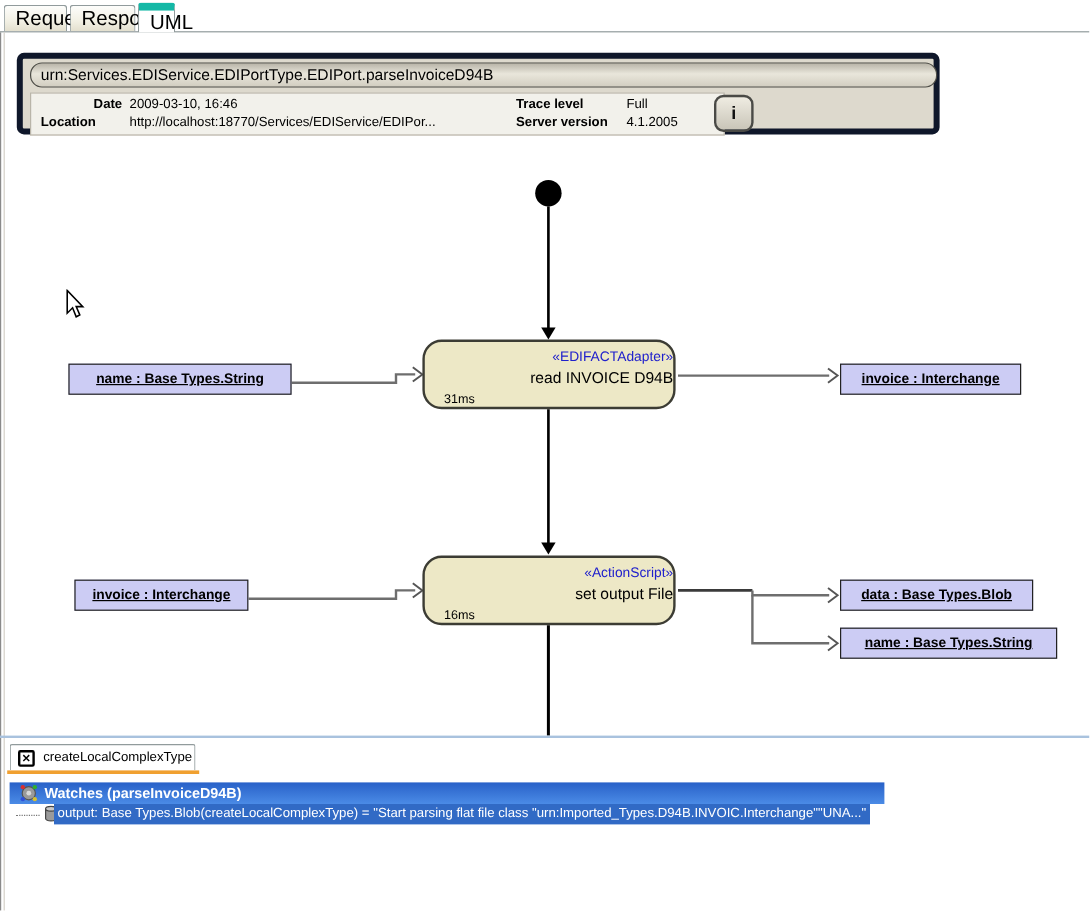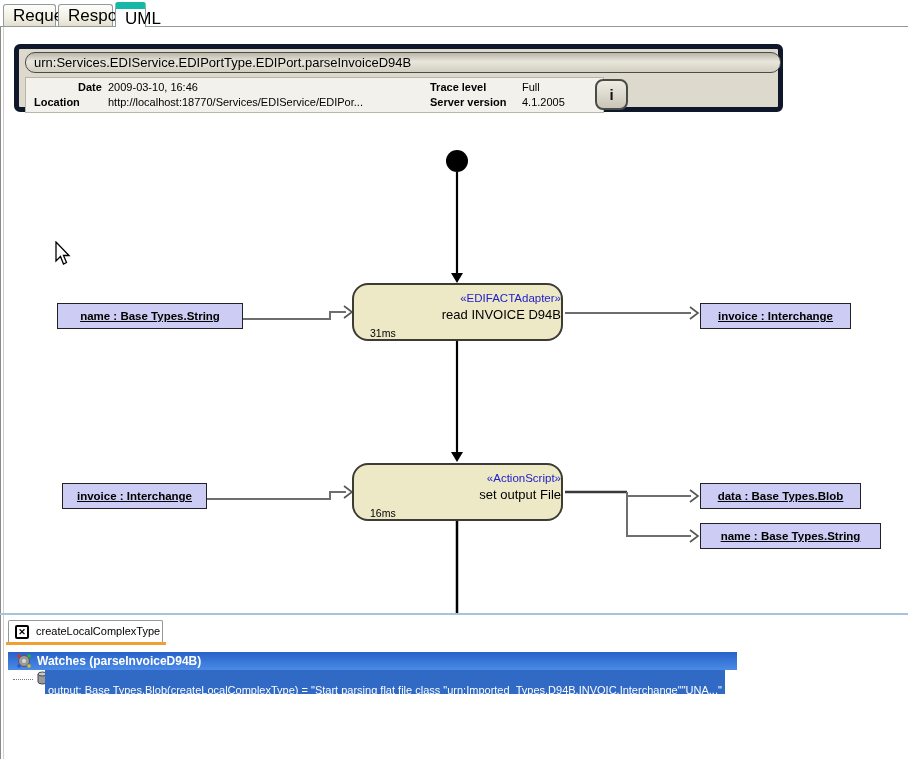--- a/index.html
+++ b/index.html
@@ -55,21 +55,21 @@
 
   .watch-hdr { position:absolute; left:8px; top:652px; width:729px; height:18px;
                background:linear-gradient(#2861C8,#4B8BE6); }
   .watch-hdr .whtitle { position:absolute; left:29px; top:0; font-size:12px; font-weight:bold;
                         color:#fff; line-height:18px; }
   .watch-hdr .wicon { position:absolute; left:8px; top:1px; }
   .watch-row { position:absolute; left:8px; top:670px; width:900px; height:17px; background:#fff; }
   .tree-dots { position:absolute; left:5px; top:9px; width:20px; border-top:1px dotted #777; }
   .cyl { position:absolute; left:28px; top:1px; }
   .watch-sel { position:absolute; left:37px; top:0px; height:17px; background:#316AC5; color:#fff;
-               font-size:11px; line-height:16px; padding:12px 3px; white-space:nowrap; }
+               font-size:11px; line-height:16px; padding:0 3px; white-space:nowrap; }
 </style>
 </head>
 <body>
 
 <div id="app">
 
   <div class="tabbar">
     <div class="tab" style="left:3px; width:53px;">Request</div>
     <div class="tab" style="left:58px; width:55px;">Response</div>
     <div class="tab active" style="left:115px; width:31px;">UML</div>

